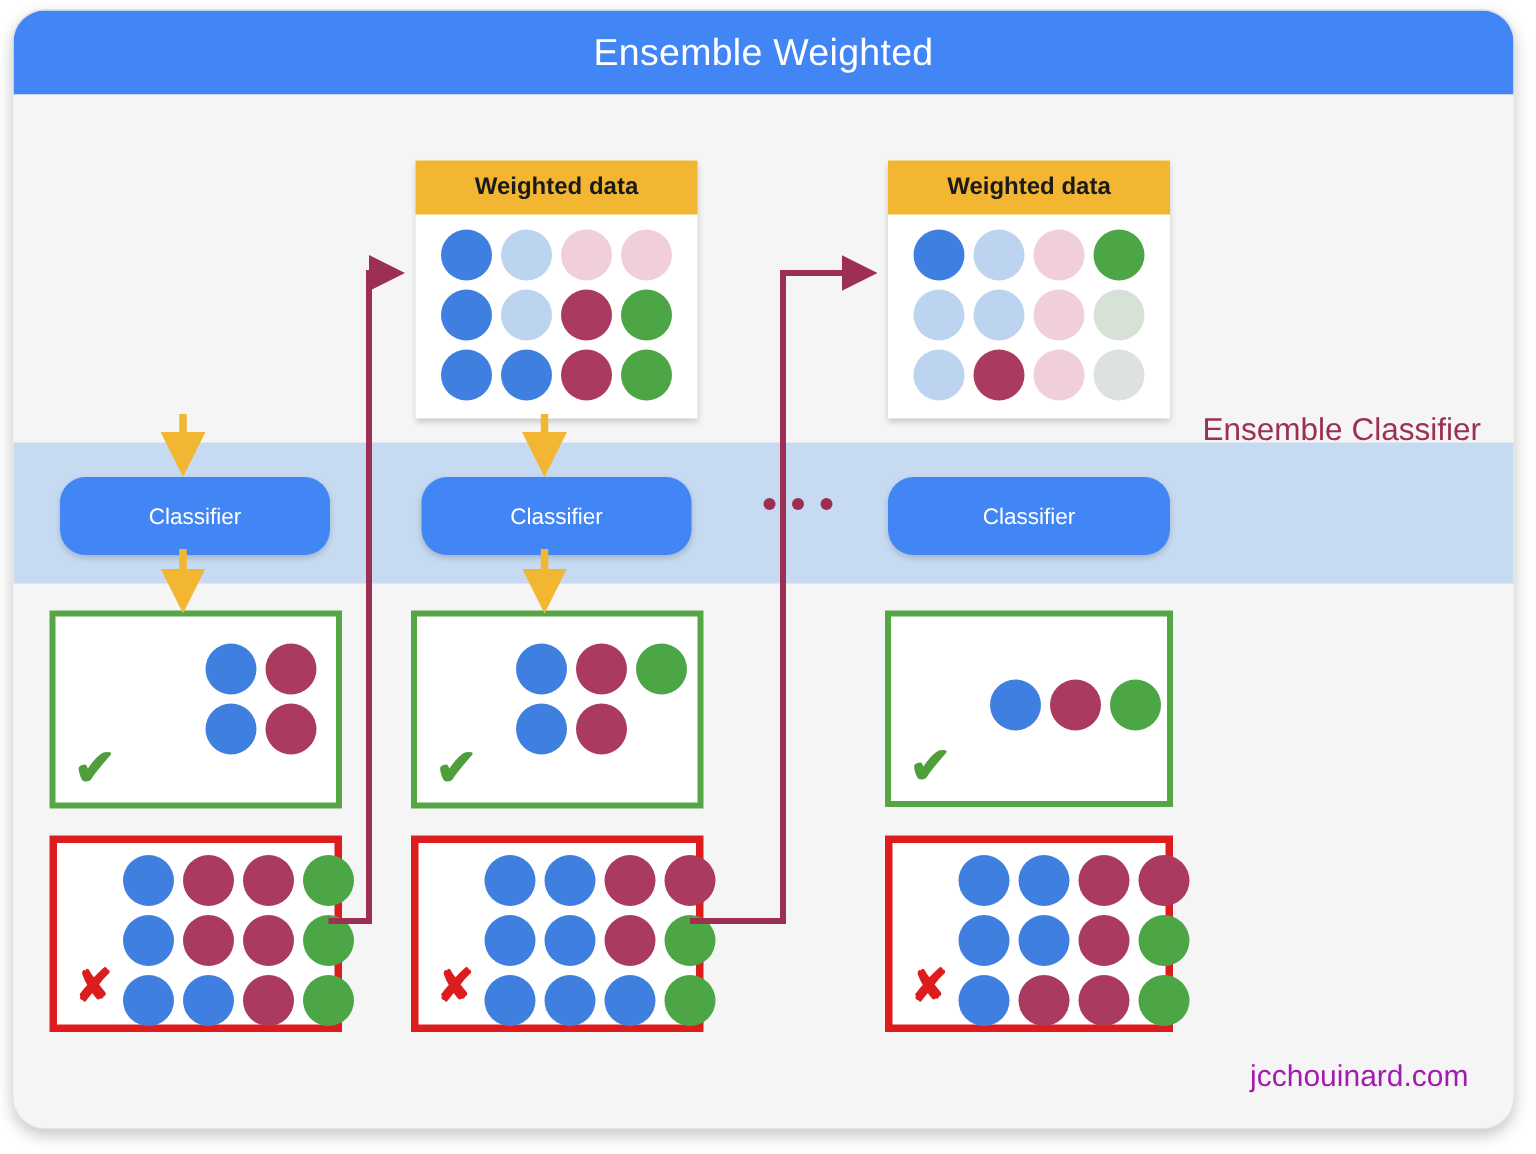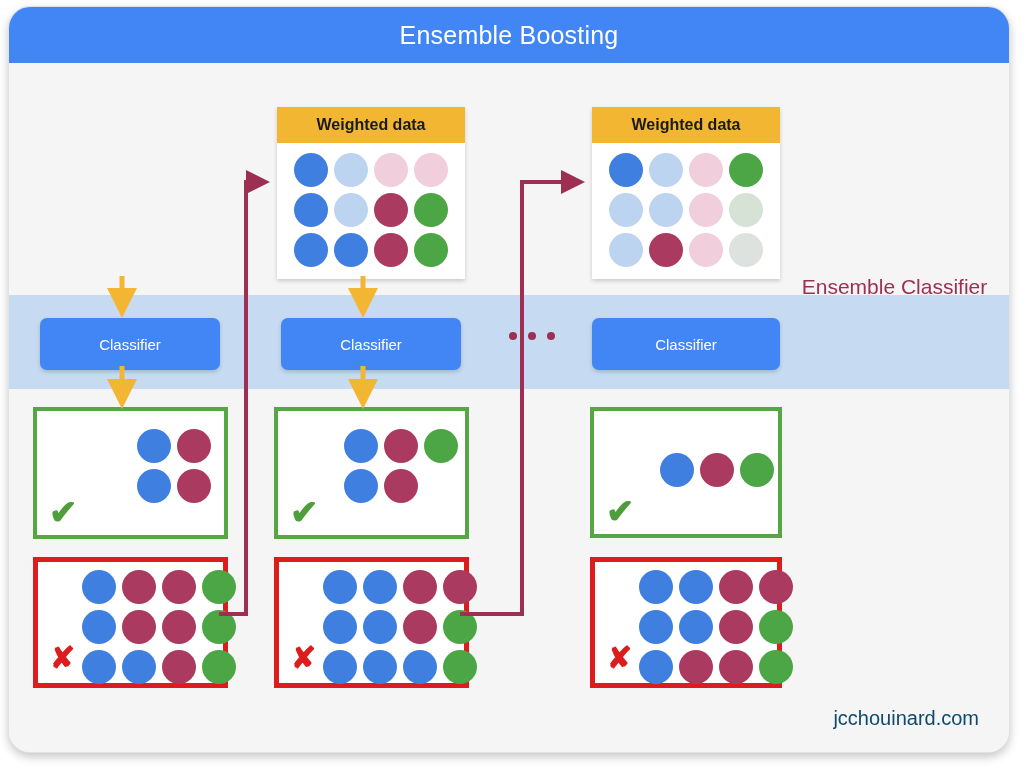--- a/index.html
+++ b/index.html
@@ -96,21 +96,21 @@
     height: 34px;
     border-radius: 50%;
     justify-self: center;
   }
 
   
   .classifier {
     position: absolute;
     height: 52px;
     background: #4285f4;
-    border-radius: 7px;
+    border-radius: 17px;
     color: #ffffff;
     display: flex;
     align-items: center;
     justify-content: center;
     font-size: 15px;
     box-shadow: 0 2px 4px rgba(0,0,0,0.18);
   }
 
   
   .resultbox {
@@ -166,31 +166,31 @@
     border-radius: 50%;
     background: #9c2f52;
   }
 
   
   .watermark {
     position: absolute;
     right: 30px;
     bottom: 22px;
     font-size: 20px;
-    color: #0c4a6e;
+    color: #a21caf;
   }
 </style>
 </head>
 <body>
 
 <div id="stage">
   <div class="card">
 
     <div class="card-header">
-      <span>Ensemble Boosting</span>
+      <span>Ensemble Weighted</span>
     </div>
 
     <div class="card-body">
       <div class="ensemble-band"></div>
     </div>
 
 
     <div class="classifier" style="left:31px; top:311px; width:180px;">
       <span>Classifier</span>
     </div>

